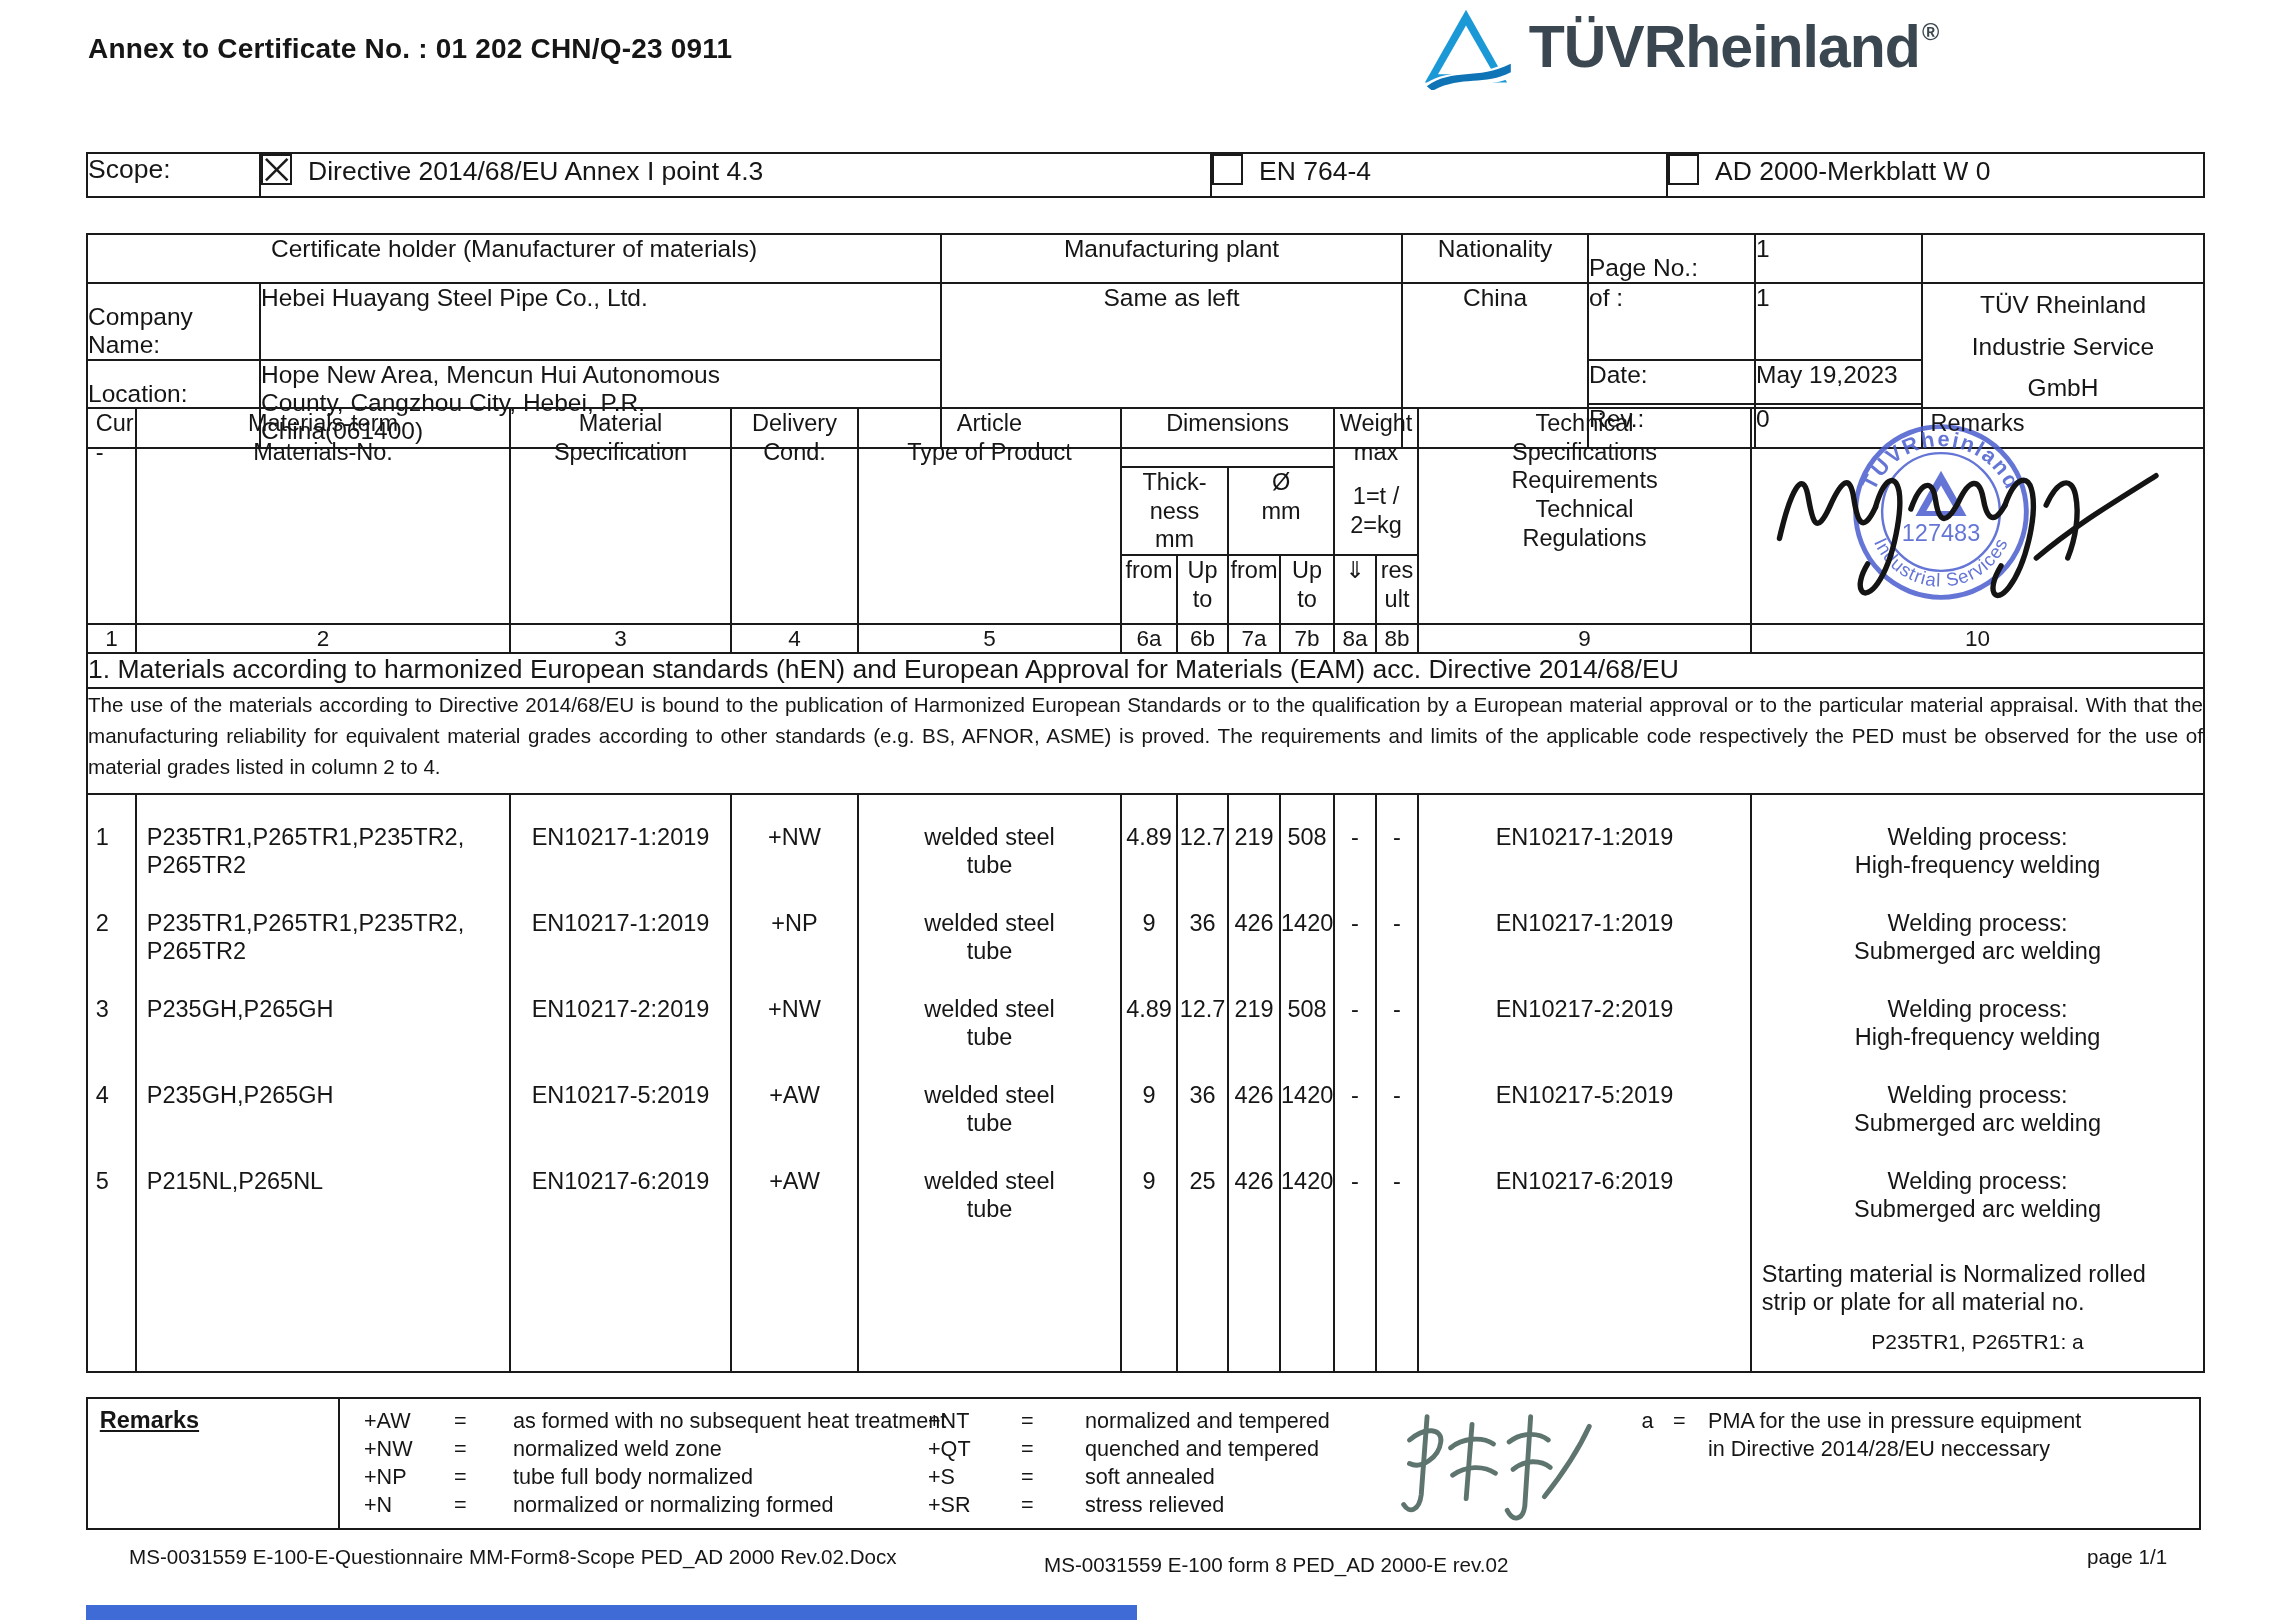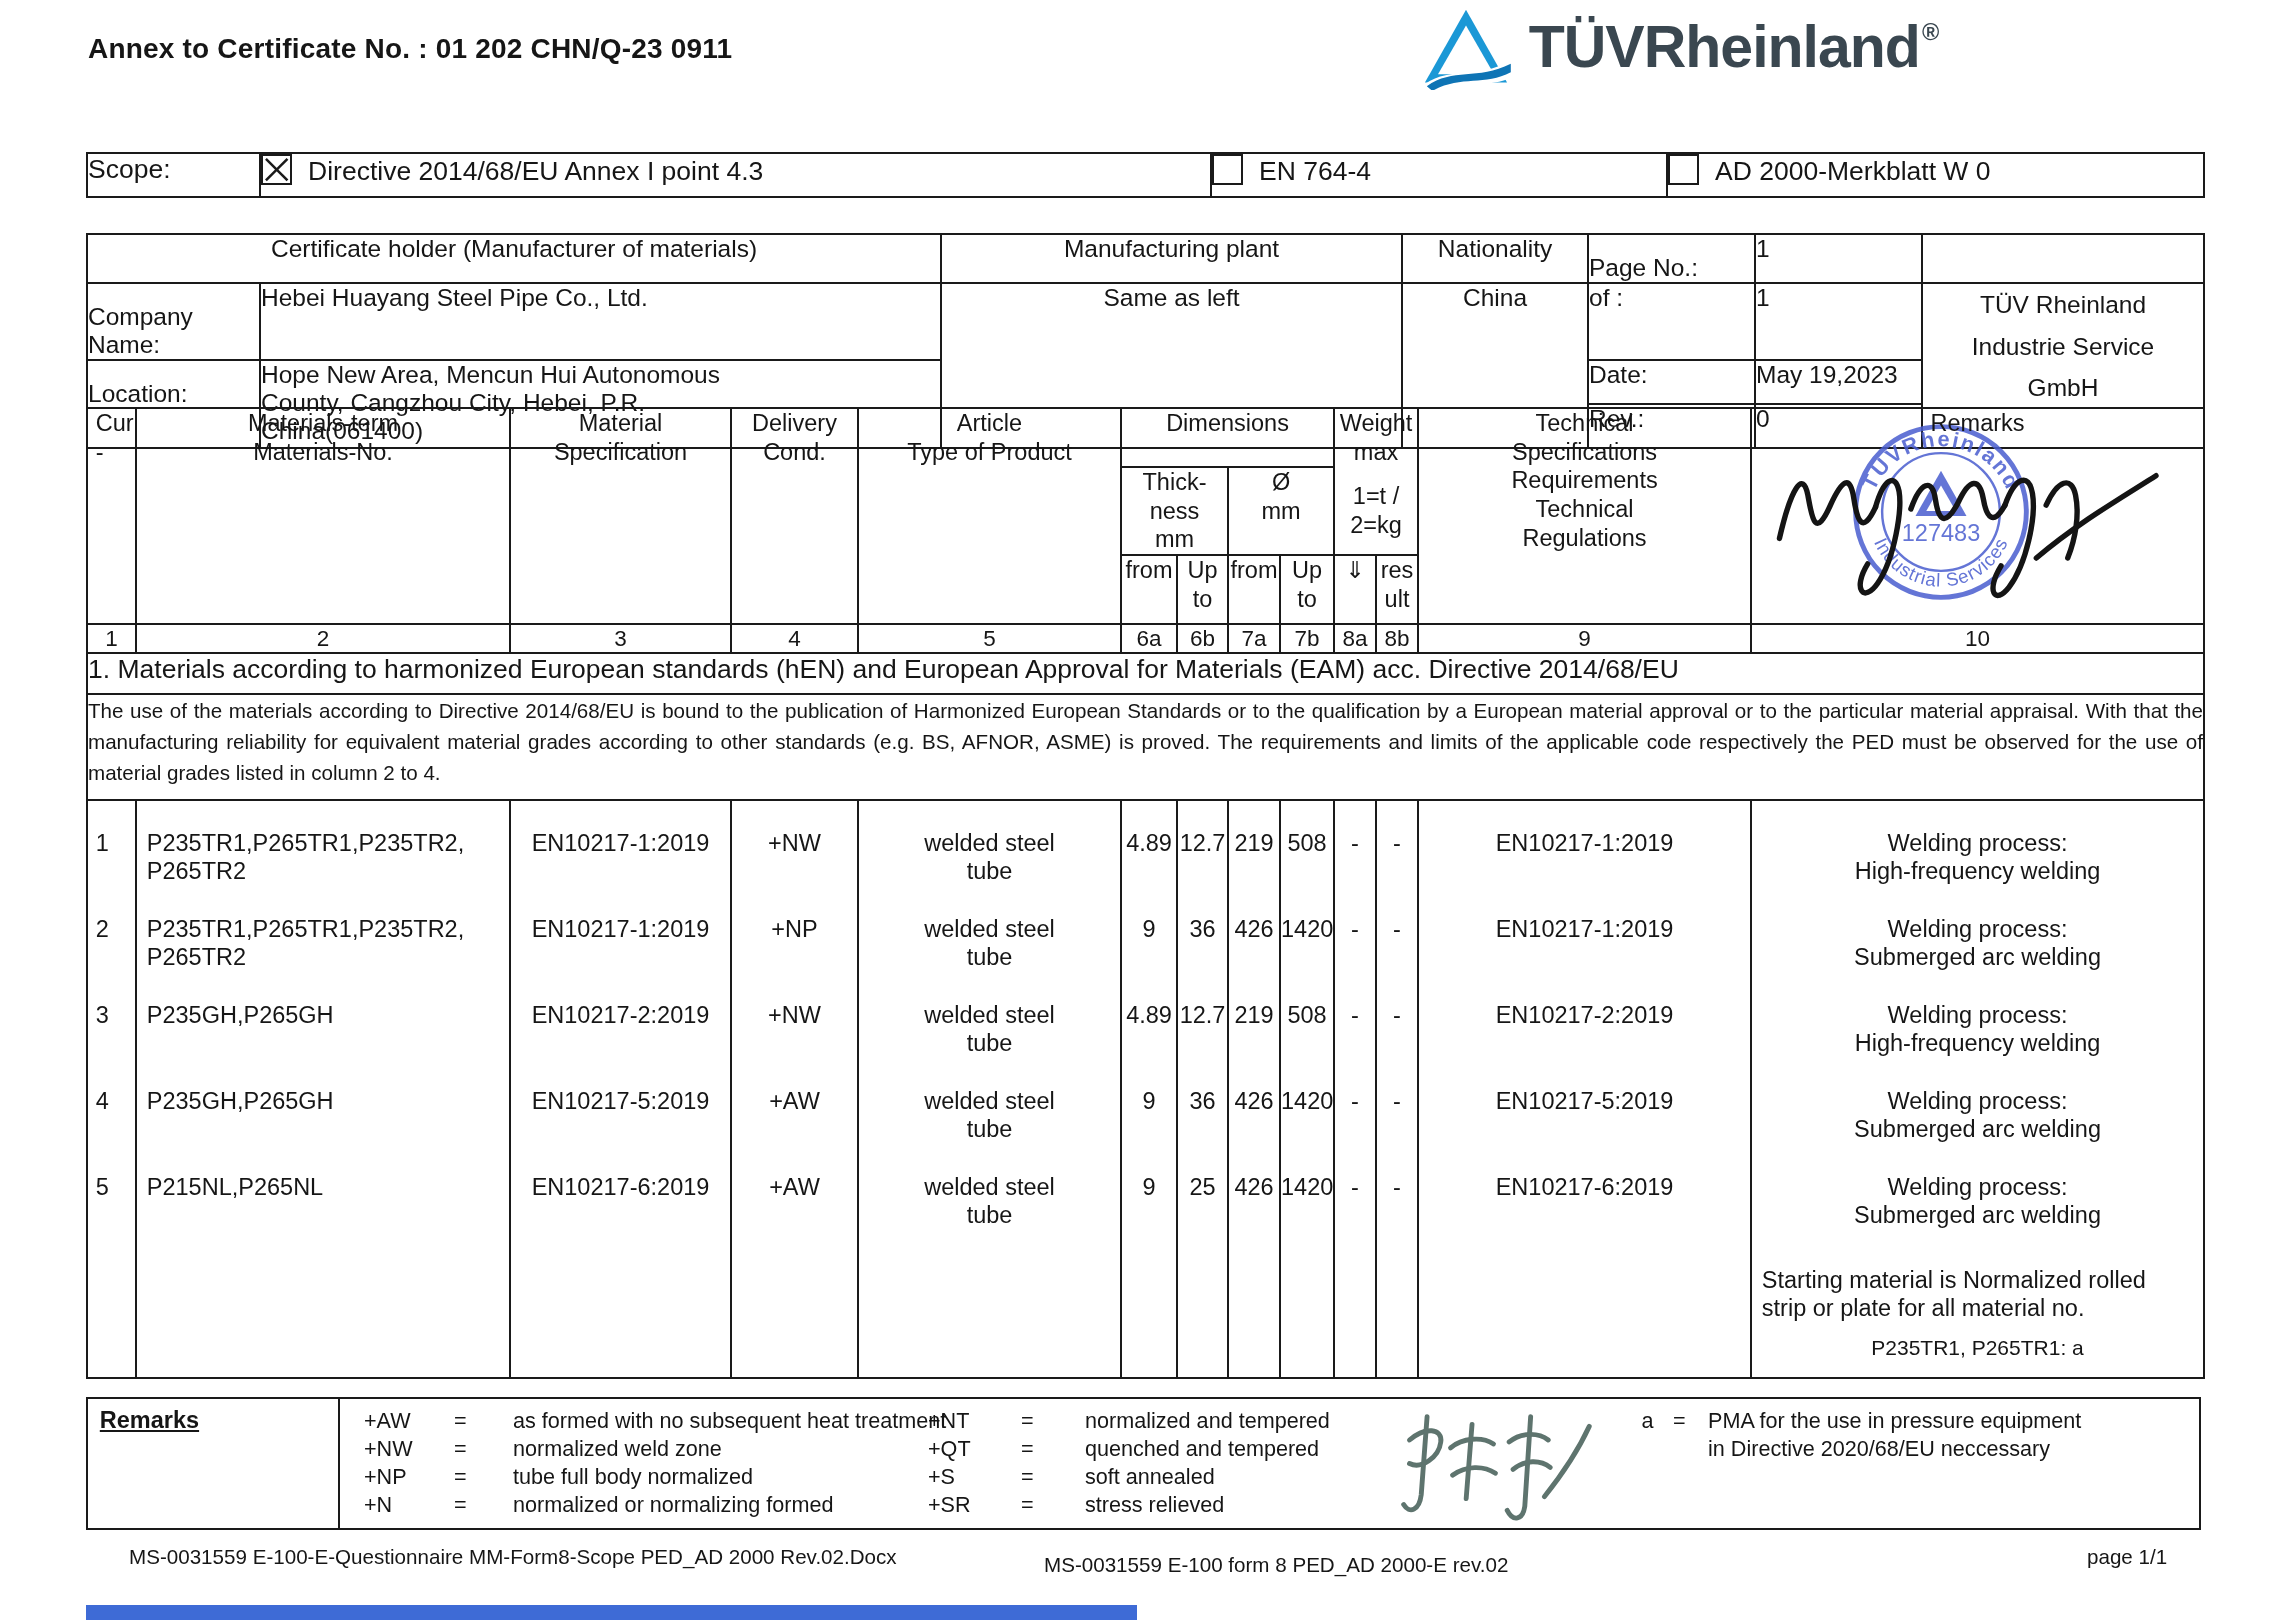--- a/index.html
+++ b/index.html
@@ -251,21 +251,21 @@
     <td>5</td>
     <td>6a</td>
     <td>6b</td>
     <td>7a</td>
     <td>7b</td>
     <td>8a</td>
     <td>8b</td>
     <td>9</td>
     <td>10</td>
   </tr>
-  <tr class="section-row" style="height:41px">
+  <tr class="section-row" style="height:35px">
     <td colspan="13">1. Materials according to harmonized European standards (hEN) and European Approval for Materials (EAM) acc. Directive 2014/68/EU</td>
   </tr>
   <tr class="para-row" style="height:106px">
     <td colspan="13">The use of the materials according to Directive 2014/68/EU is bound to the publication of Harmonized European Standards or to the qualification by a European material approval or to the particular material appraisal. With that the manufacturing reliability for equivalent material grades according to other standards (e.g. BS, AFNOR, ASME) is proved. The requirements and limits of the applicable code respectively the PED must be observed for the use of material grades listed in column 2 to 4.</td>
   </tr>
   <tr style="height:578px">
     <td class="body-td no-col">
           <div class="col-entries">
             <div class="entry">1</div>
             <div class="entry">2</div>
@@ -460,21 +460,21 @@
       <path d="M 130,44 C 142,34 160,34 170,42"></path>
       <path d="M 134,72 C 146,62 162,62 172,70"></path>
       <path d="M 166,100 C 182,80 200,54 212,28"></path>
     </g>
   </svg>
   <div class="lg lg3">
     <div class="lrow">
         <span class="labbr">a</span>
         <span class="leq">=</span>
         <span class="ldef">PMA for the use in pressure equipment
-in Directive 2020/68/EU neccessary</span>
+in Directive 2014/28/EU neccessary</span>
       </div>
   </div>
 </div>
 
 <div class="abs footer">
   <span class="f-left">MS-0031559 E-100-E-Questionnaire MM-Form8-Scope PED_AD 2000 Rev.02.Docx</span>
   <span class="f-center">MS-0031559 E-100 form 8 PED_AD 2000-E rev.02</span>
   <span class="f-page">page 1/1</span>
 </div>
 

